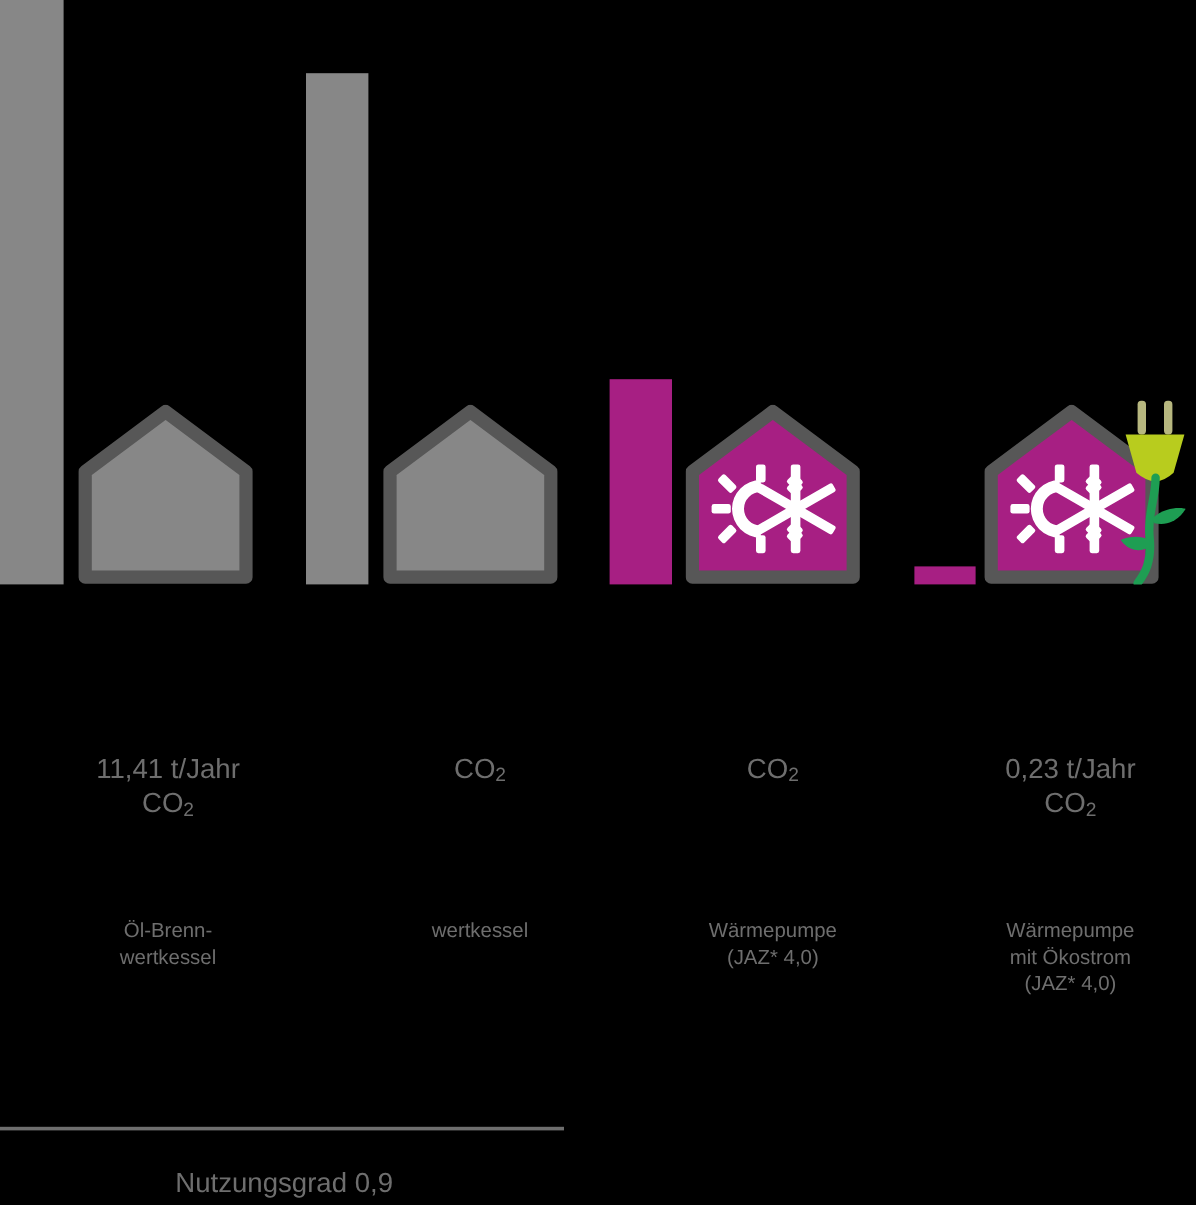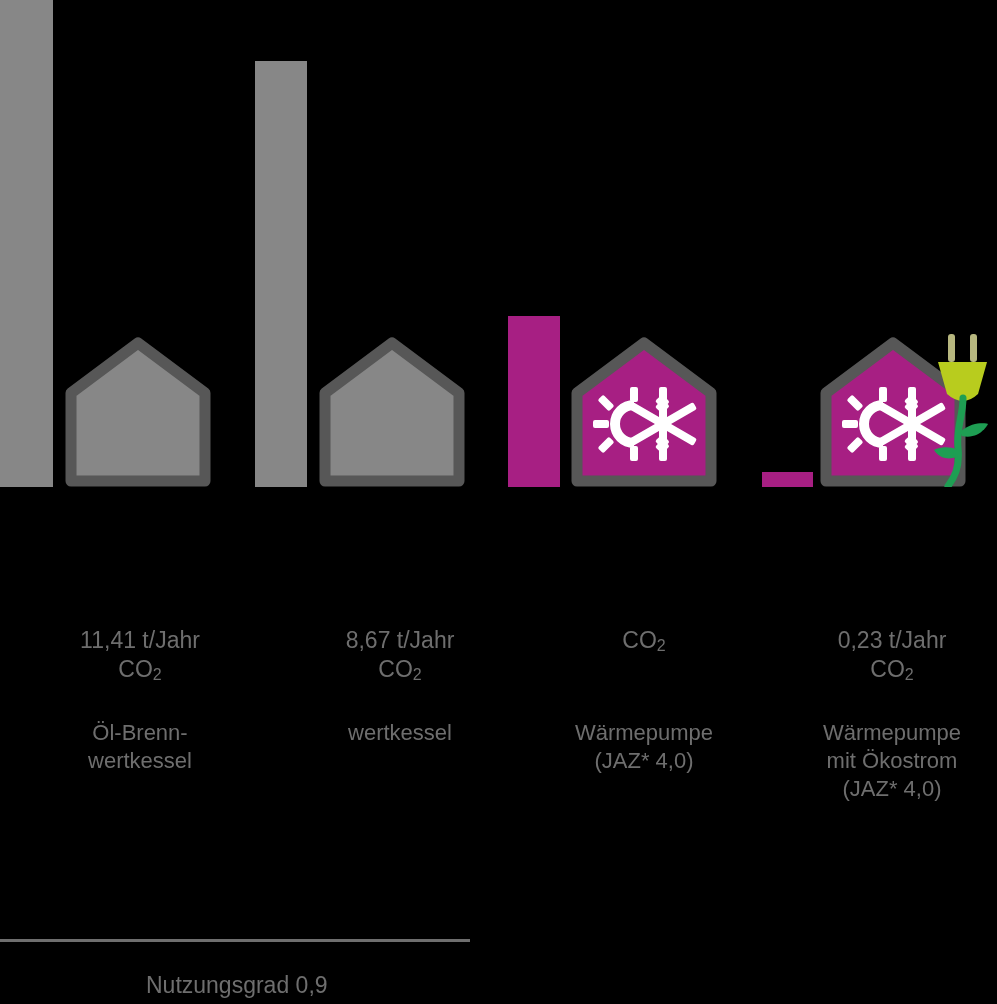--- a/index.html
+++ b/index.html
@@ -56,22 +56,22 @@
     font-size: 23px;
     top: 626px;
   }
   .value-label .sub {
     font-size: 16px;
     vertical-align: baseline;
     position: relative;
     top: 3px;
   }
   .name-label {
-    font-size: 22px;
-    top: 719px;
+    font-size: 17px;
+    top: 765px;
   }
 
   
   .divider {
     position: absolute;
     left: 0;
     top: 939px;
     width: 470px;
     height: 3px;
     background: #6e6e6e;
@@ -111,21 +111,20 @@
 
   <div class="bar gray" style="left:255px; width:52px; height:426px;"></div>
 
   <div class="house" style="left:319px; width:146px; height:150px;">
     <svg width="146" height="150" viewBox="0 0 146 150">
       <path d="M6 56 L73 6 L140 56 L140 144 L6 144 Z" fill="#878787" stroke="#575757" stroke-width="11" stroke-linejoin="round"></path>
     </svg>
   </div>
 
   <div class="col-label value-label" style="left:280px; width:240px;">
-    <div>8,67 t/Jahr</div>
     <div><span>CO</span><span class="sub">2</span></div>
   </div>
 
   <div class="col-label name-label" style="left:280px; width:240px;">
     <div>wertkessel</div>
   </div>
 
   <div class="bar pink" style="left:508px; width:52px; height:171px;"></div>
 
   <div class="house" style="left:571px; width:146px; height:150px;">

